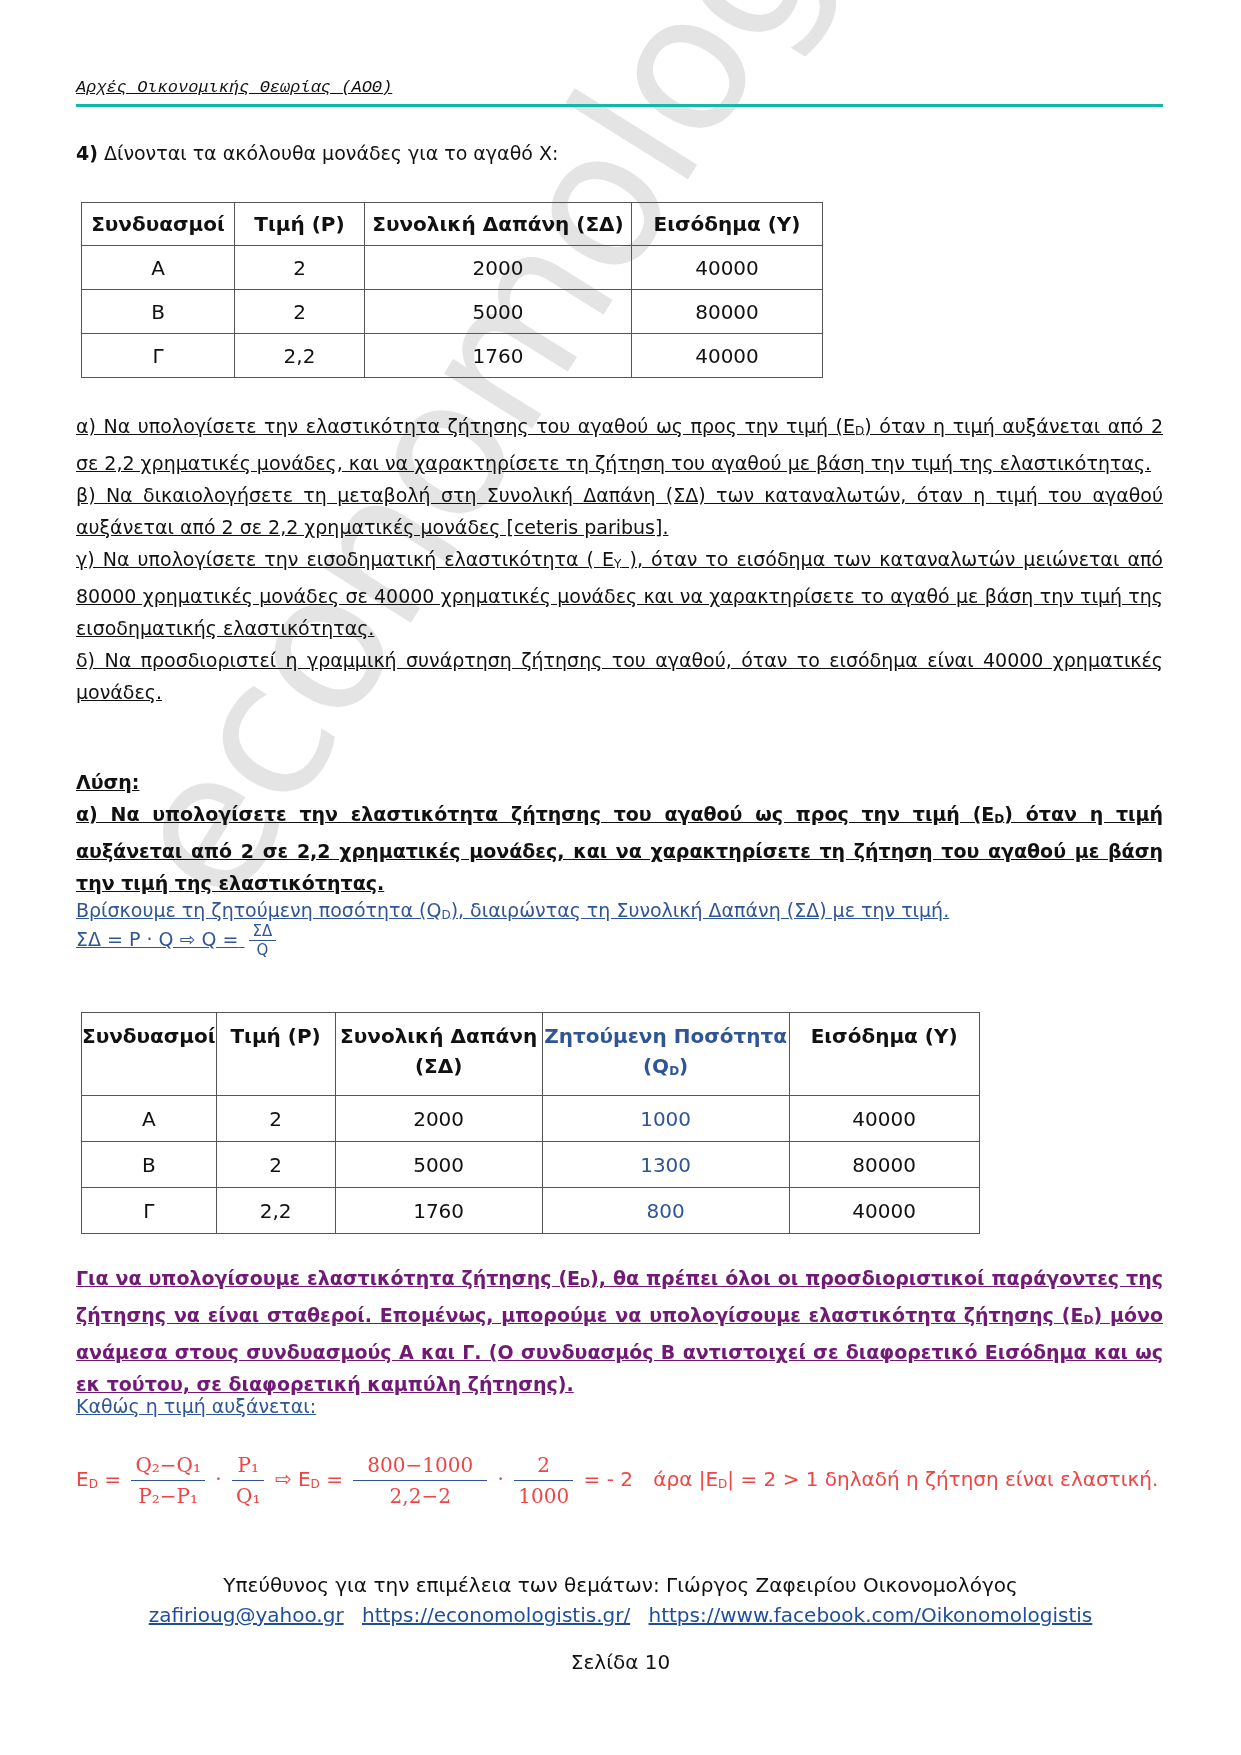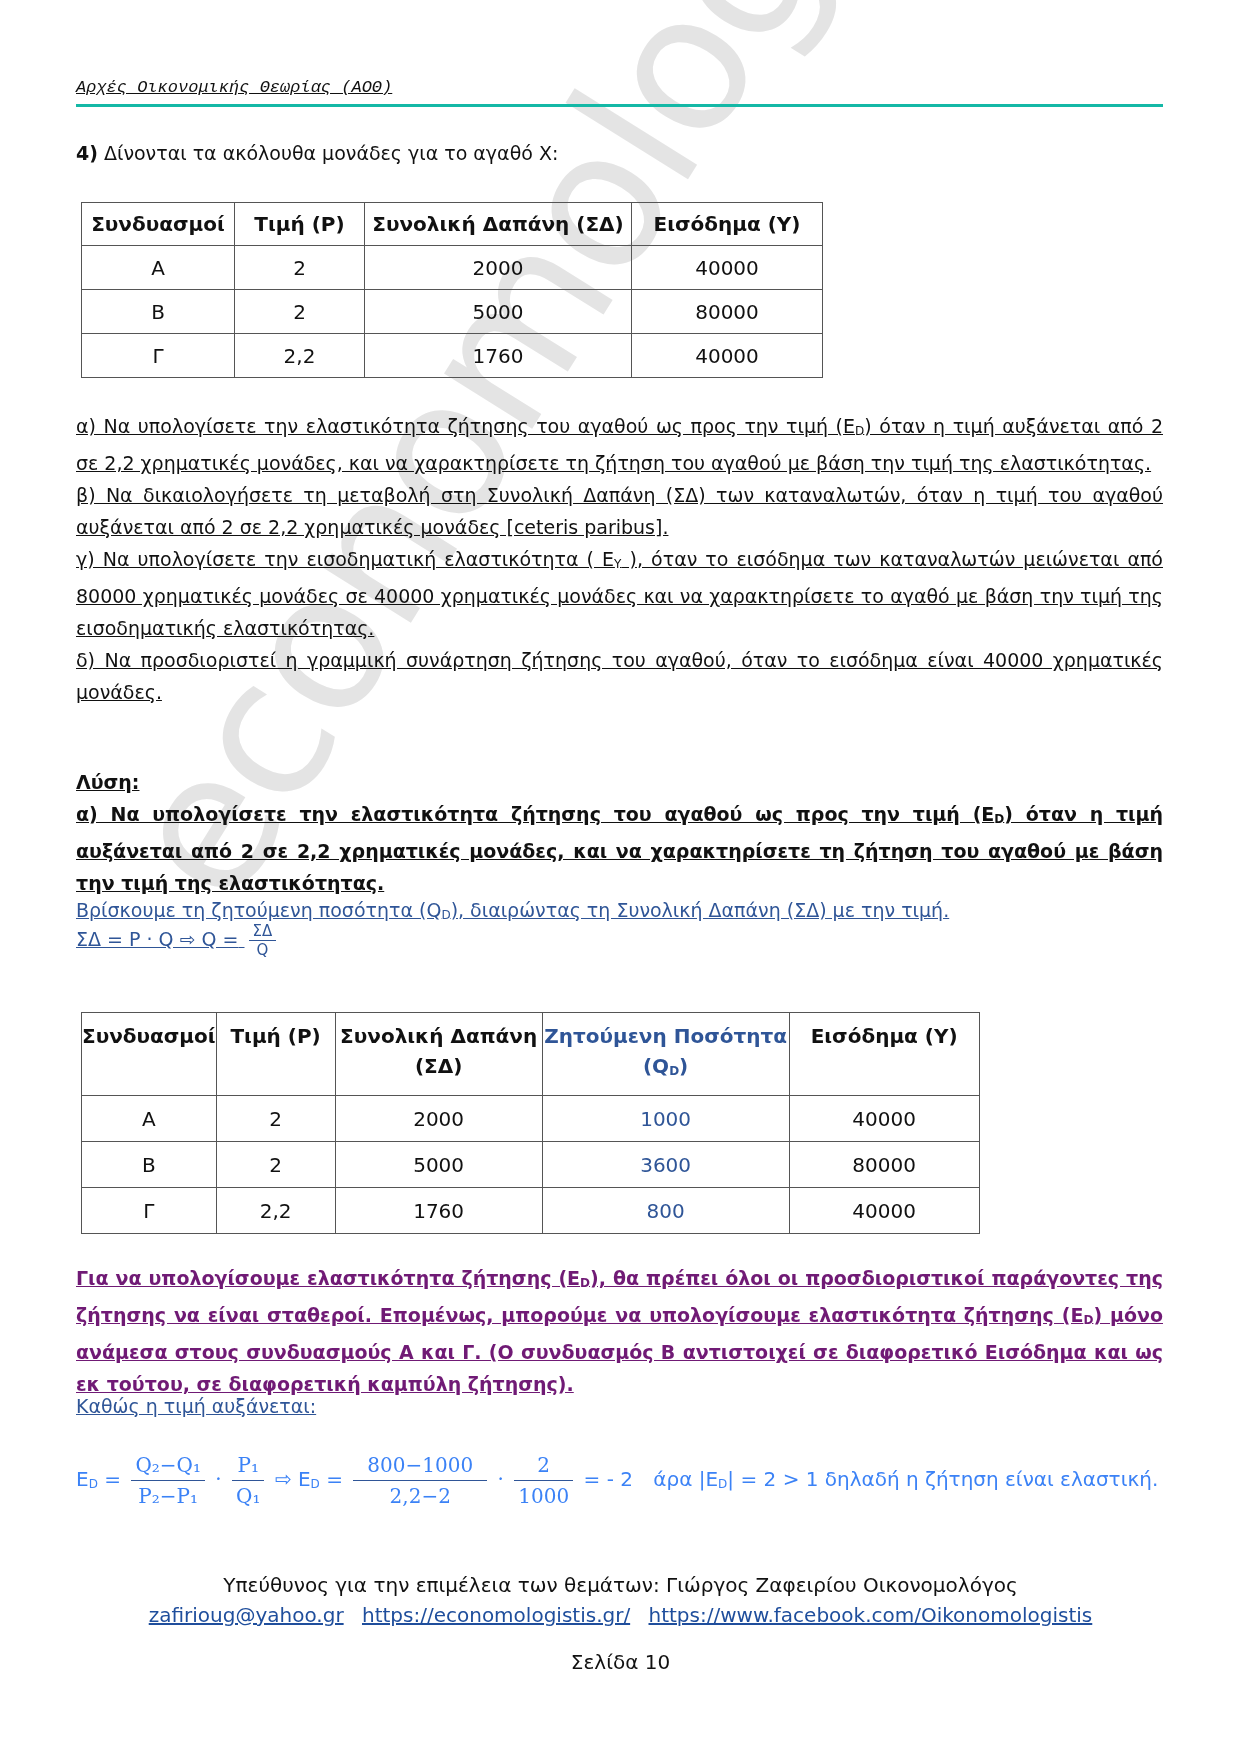--- a/index.html
+++ b/index.html
@@ -31,21 +31,21 @@
   #t2 td { height: 45px; }
   .blue { color: #2f5597; }
   .blue2 { color: #701a75; }
 
   .para { position: absolute; left: 76px; width: 1087px; font-size: 19px; line-height: 32px;
           text-align: justify; text-decoration: underline; }
   .para p { margin: 0; }
   .bold { font-weight: bold; }
   sub.s { font-size: 12px; vertical-align: -2px; }
 
-  .formula { position: absolute; font-family: "DejaVu Serif", serif; color: #3b82f6; font-size: 20px; }
+  .formula { position: absolute; font-family: "DejaVu Serif", serif; color: #ef4444; font-size: 20px; }
   .frac { display: inline-block; text-align: center; vertical-align: middle; margin: 0 4px; }
   .frac .num { display: block; border-bottom: 1.5px solid #2f5597; padding: 0 4px; line-height: 30px; }
   .frac .den { display: block; padding: 0 4px; line-height: 30px; }
   .frac.small .num, .frac.small .den { font-size: 15px; line-height: 18px; }
   .ar { font-family: "DejaVu Sans", sans-serif; }
 
   .footer { position: absolute; left: 0; width: 1241px; text-align: center; font-size: 20px; }
   .links a { color: #1f4e9c; text-decoration: underline; margin: 0 6px; }
 </style>
 </head>
@@ -132,21 +132,21 @@
           <td>Α</td>
           <td>2</td>
           <td>2000</td>
           <td class="blue">1000</td>
           <td>40000</td>
         </tr>
         <tr>
           <td>Β</td>
           <td>2</td>
           <td>5000</td>
-          <td class="blue">3600</td>
+          <td class="blue">1300</td>
           <td>80000</td>
         </tr>
         <tr>
           <td>Γ</td>
           <td>2,2</td>
           <td>1760</td>
           <td class="blue">800</td>
           <td>40000</td>
         </tr>
       </tbody>

